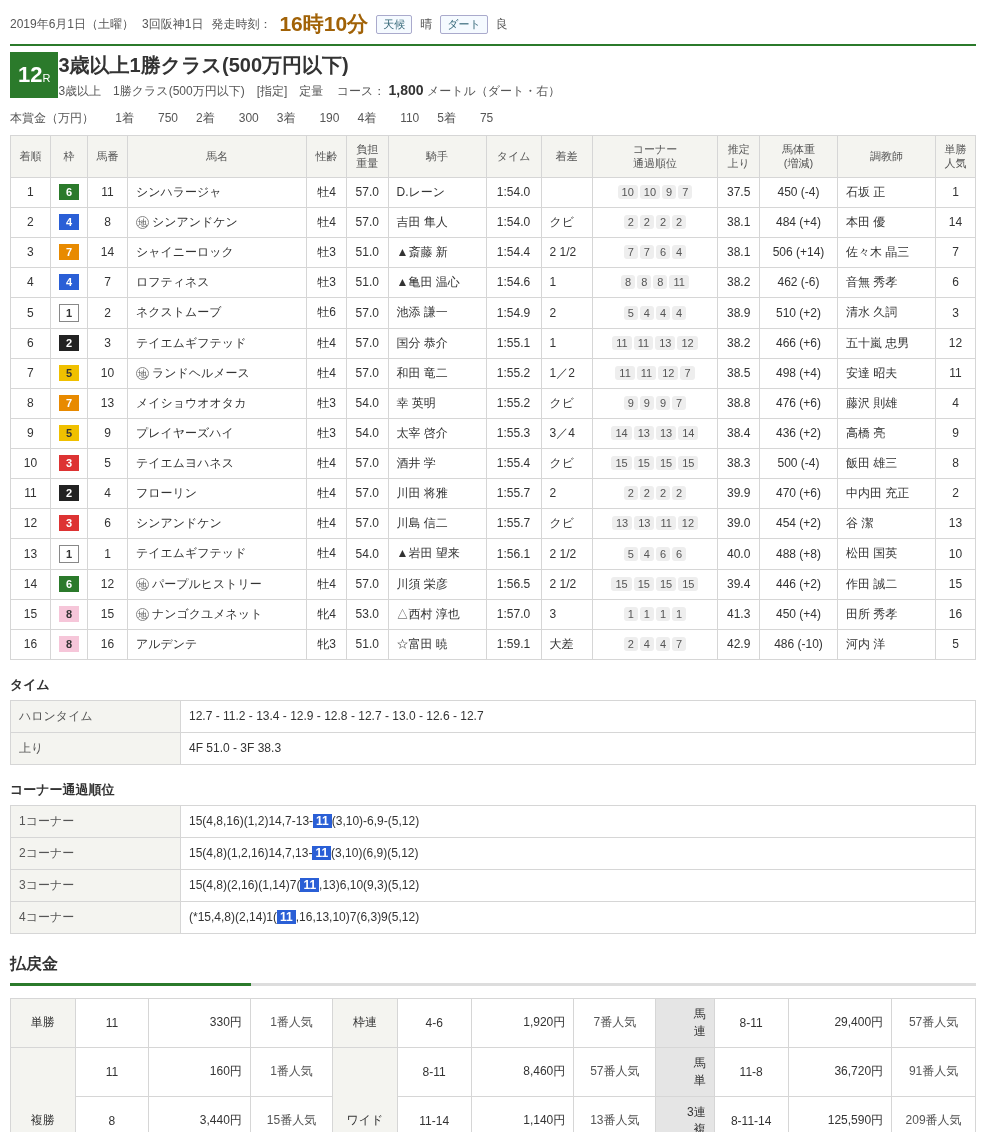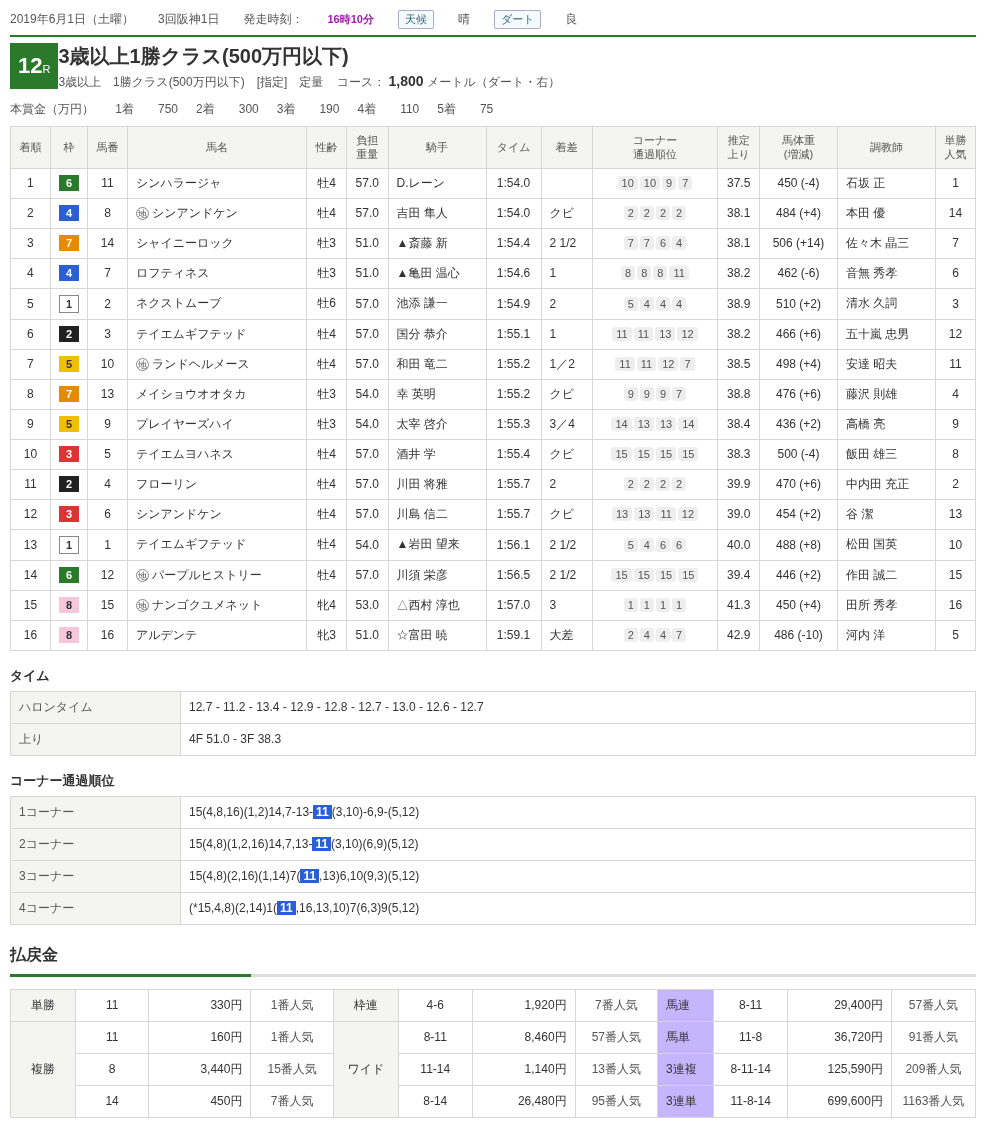--- a/index.html
+++ b/index.html
@@ -1,18 +1,18 @@
 <!DOCTYPE html>
 <html><head>
 <meta charset="utf-8">
 <style>
 * { box-sizing: border-box; margin: 0; padding: 0; }
 body { font-family: "Hiragino Kaku Gothic Pro", Meiryo, sans-serif; font-size: 12px; color: #333; background: #fff; padding: 10px; width: 986px; }
-.header-line { display: flex; align-items: center; gap: 24px; color: #555; font-size: 12px; margin-bottom: 6px; }
-.header-line .bold { font-weight: bold; color: #a21caf; font-size: 11px; }
+.header-line { display: flex; align-items: center; gap: 8px; color: #555; font-size: 12px; margin-bottom: 6px; }
+.header-line .bold { font-weight: bold; color: #a16207; font-size: 21px; }
 .badge { border: 1px solid #aac; padding: 1px 6px; font-size: 11px; border-radius: 2px; background: #f5faff; color: #367; }
 .race-header { display: flex; align-items: flex-start; gap: 0; border-top: 2px solid #2b7a2b; padding-top: 6px; margin-bottom: 8px; }
 .race-no { background: #2b7a2b; color: #fff; font-size: 22px; font-weight: bold; padding: 10px 8px; }
 .race-no sub { font-size: 11px; font-weight: normal; vertical-align: baseline; }
 .race-title h1 { font-size: 20px; font-weight: bold; margin-bottom: 3px; }
 .race-sub { font-size: 12px; color: #555; }
 .race-sub .dist { font-weight: bold; color: #333; font-size: 14px; }
 .prize { font-size: 12px; color: #555; margin: 10px 0 8px; }
 .prize span { margin-right: 18px; }
 table.results { width: 100%; border-collapse: collapse; font-size: 12px; }
@@ -25,21 +25,21 @@
 .section-title { font-weight: bold; margin: 16px 0 6px; font-size: 13px; }
 table.simple { width: 100%; border-collapse: collapse; font-size: 12px; }
 table.simple td, table.simple th { border: 1px solid #d6d6d6; padding: 7px 8px; background: #fff; text-align: left; }
 table.simple th { background: #f4f4f0; width: 170px; font-weight: normal; color: #555; }
 .hl { background: #2a5fd6; color: #fff; padding: 0 3px; font-weight: bold; }
 .payout-header { font-size: 16px; font-weight: bold; margin: 20px 0 8px; }
 .green-bar { height: 3px; background: linear-gradient(to right, #2b7a2b 25%, #ddd 25%); margin-bottom: 12px; }
 table.payout { width: 100%; border-collapse: collapse; font-size: 12px; }
 table.payout td { border: 1px solid #d6d6d6; padding: 7px 8px; background: #fff; }
 table.payout td.label { background: #f4f4f0; text-align: center; width: 70px; }
-table.payout td.label2 { background: #c4b5fd; text-align: left; width: 60px; }
+table.payout td.label2 { background: #e5e5e5; text-align: right; width: 60px; padding-left: 26px; }
 table.payout td.num { text-align: center; width: 80px; }
 table.payout td.amt { text-align: right; width: 110px; }
 table.payout td.pop { text-align: center; width: 90px; color: #555; }
 .ji { display:inline-block; border:1px solid #888; border-radius:50%; width:13px; height:13px; line-height:12px; font-size:9px; text-align:center; margin-right:3px; color:#555;}
 </style>
 </head>
 <body>
 
 <div class="header-line">
   <span>2019年6月1日（土曜）</span>

